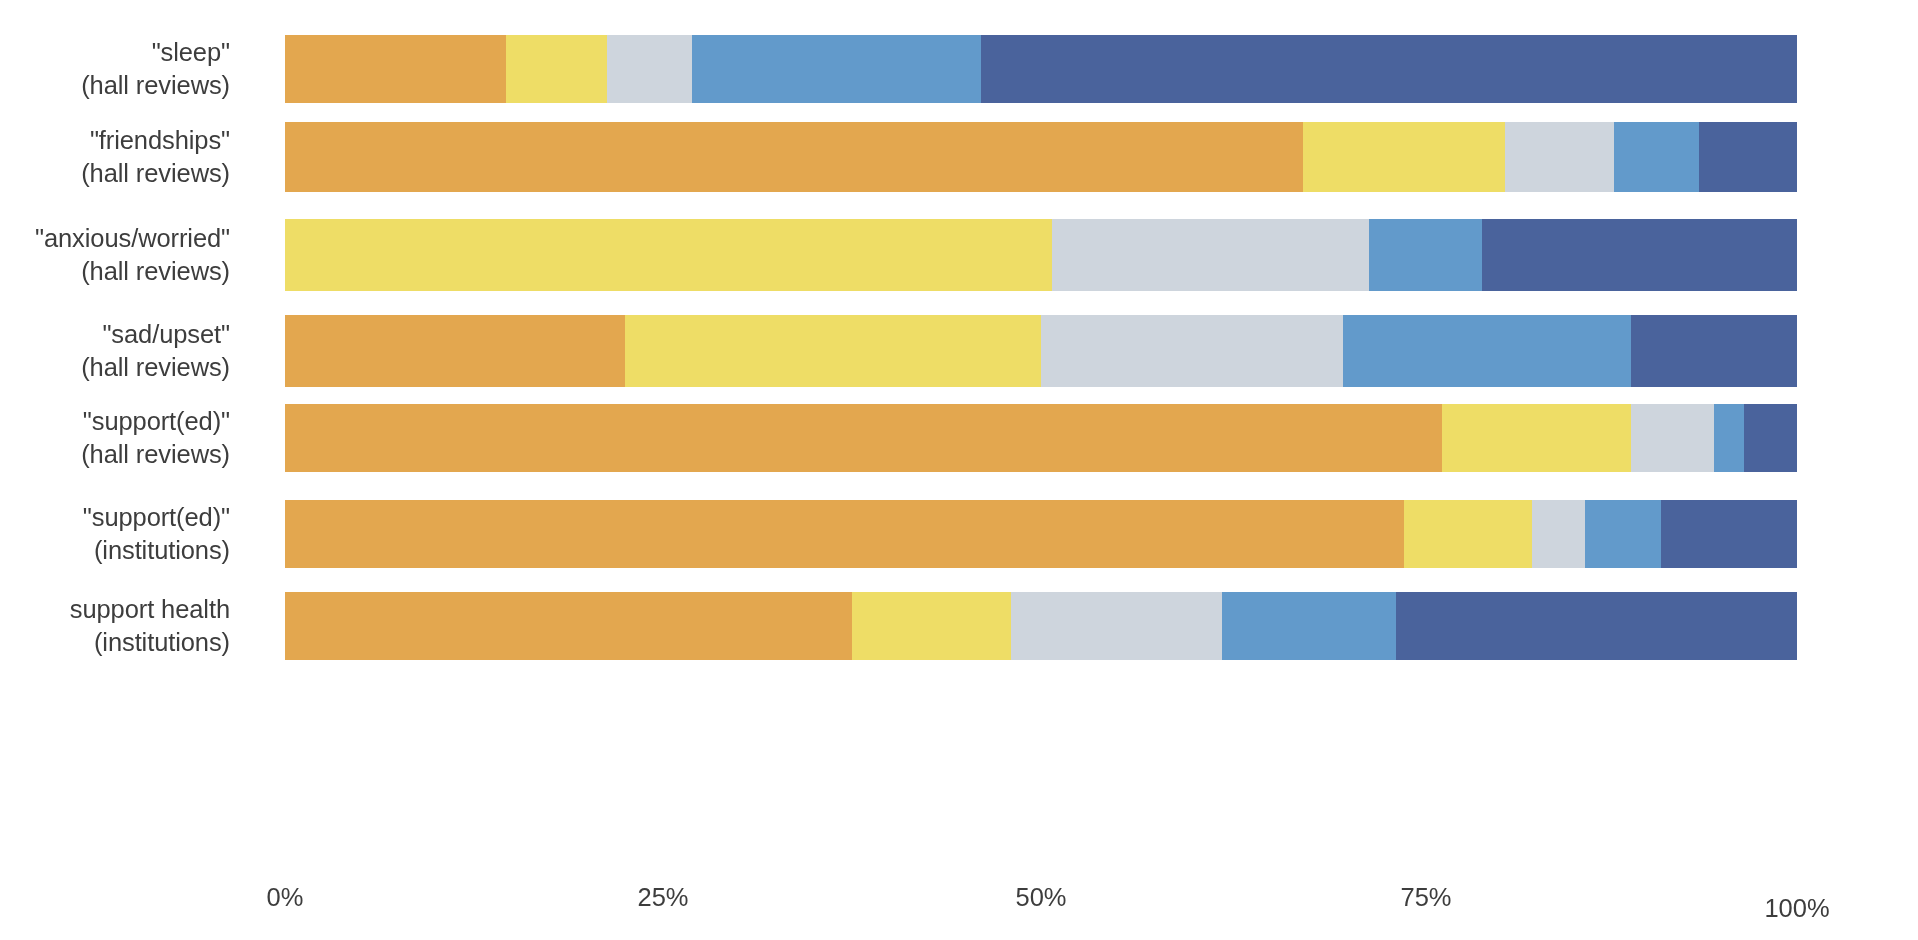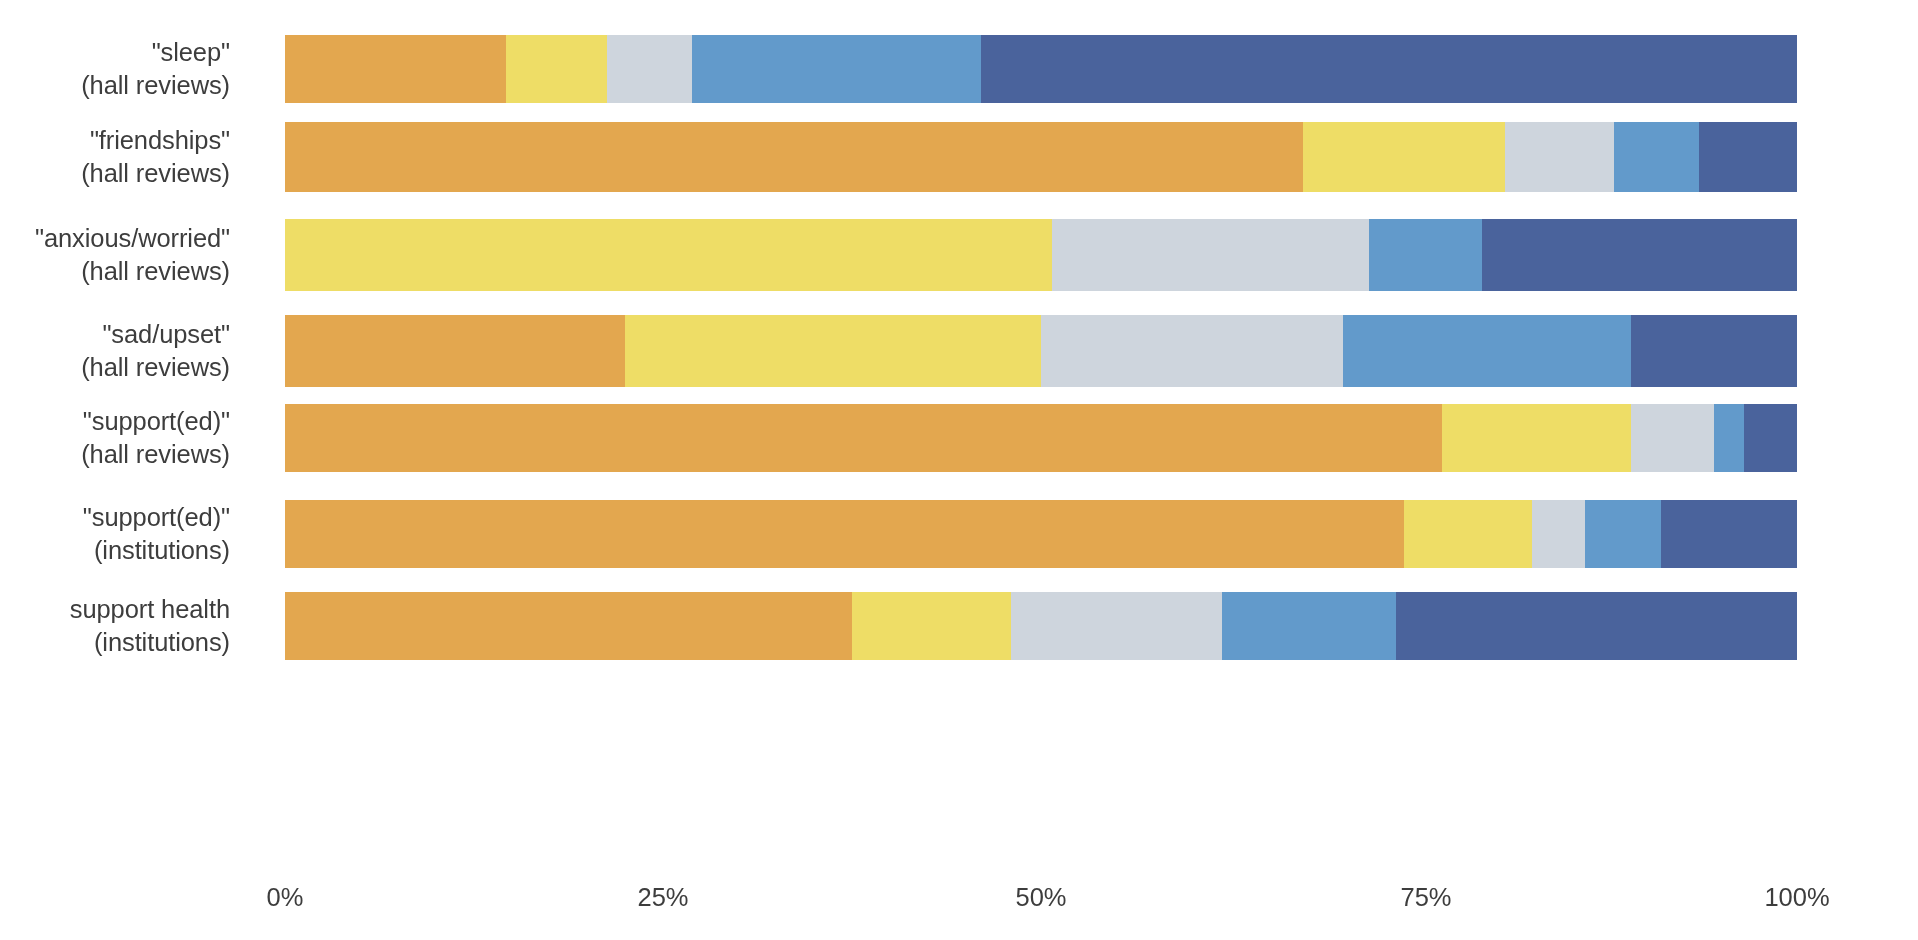--- a/index.html
+++ b/index.html
@@ -163,15 +163,15 @@
           <div class="seg" style="width: 400.68px; background: rgb(74, 99, 156);"></div>
         </div>
       </div>
     </div>
 
   <div class="axis" id="x-axis">
       <div class="tick" style="left: 0px;">0%</div>
       <div class="tick" style="left: 378px;">25%</div>
       <div class="tick" style="left: 756px;">50%</div>
       <div class="tick" style="left: 1134px; margin-left: 7px;">75%</div>
-      <div class="tick" style="left: 1512px;">100%</div>
+      <div class="tick" style="left: 1512px; margin-top: 11px;">100%</div>
     </div>
 </div>
 
 </body></html>

